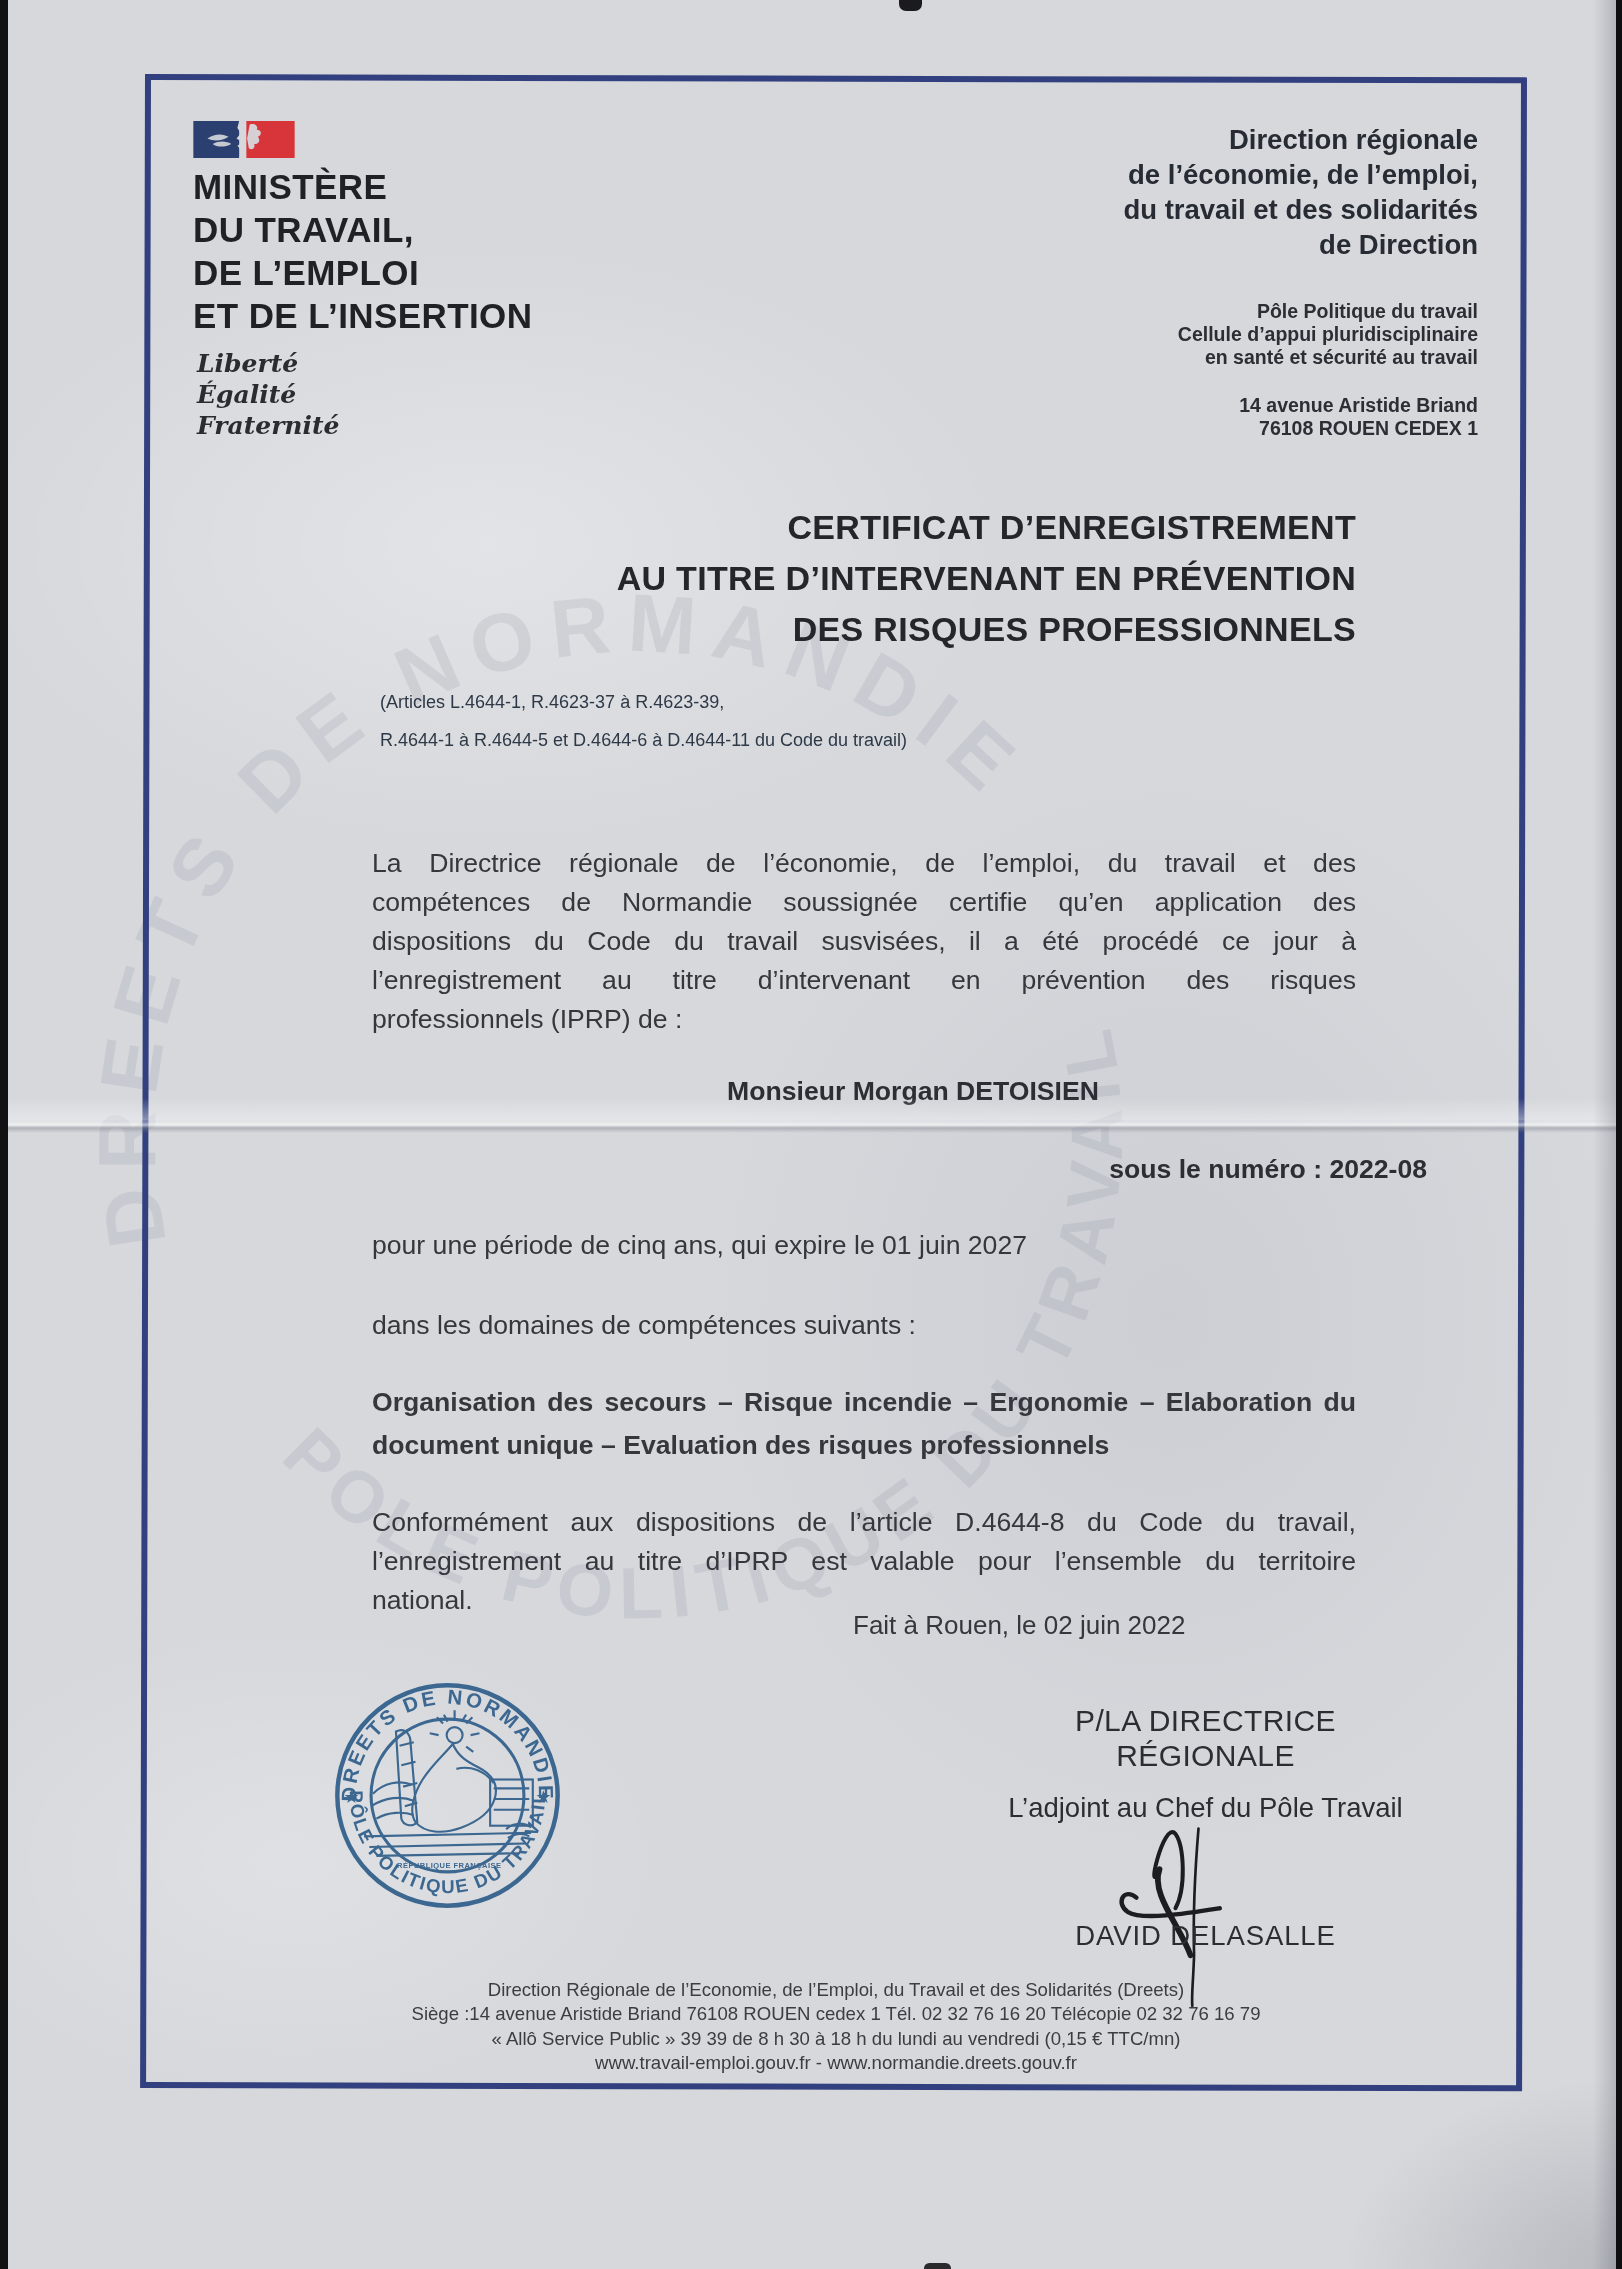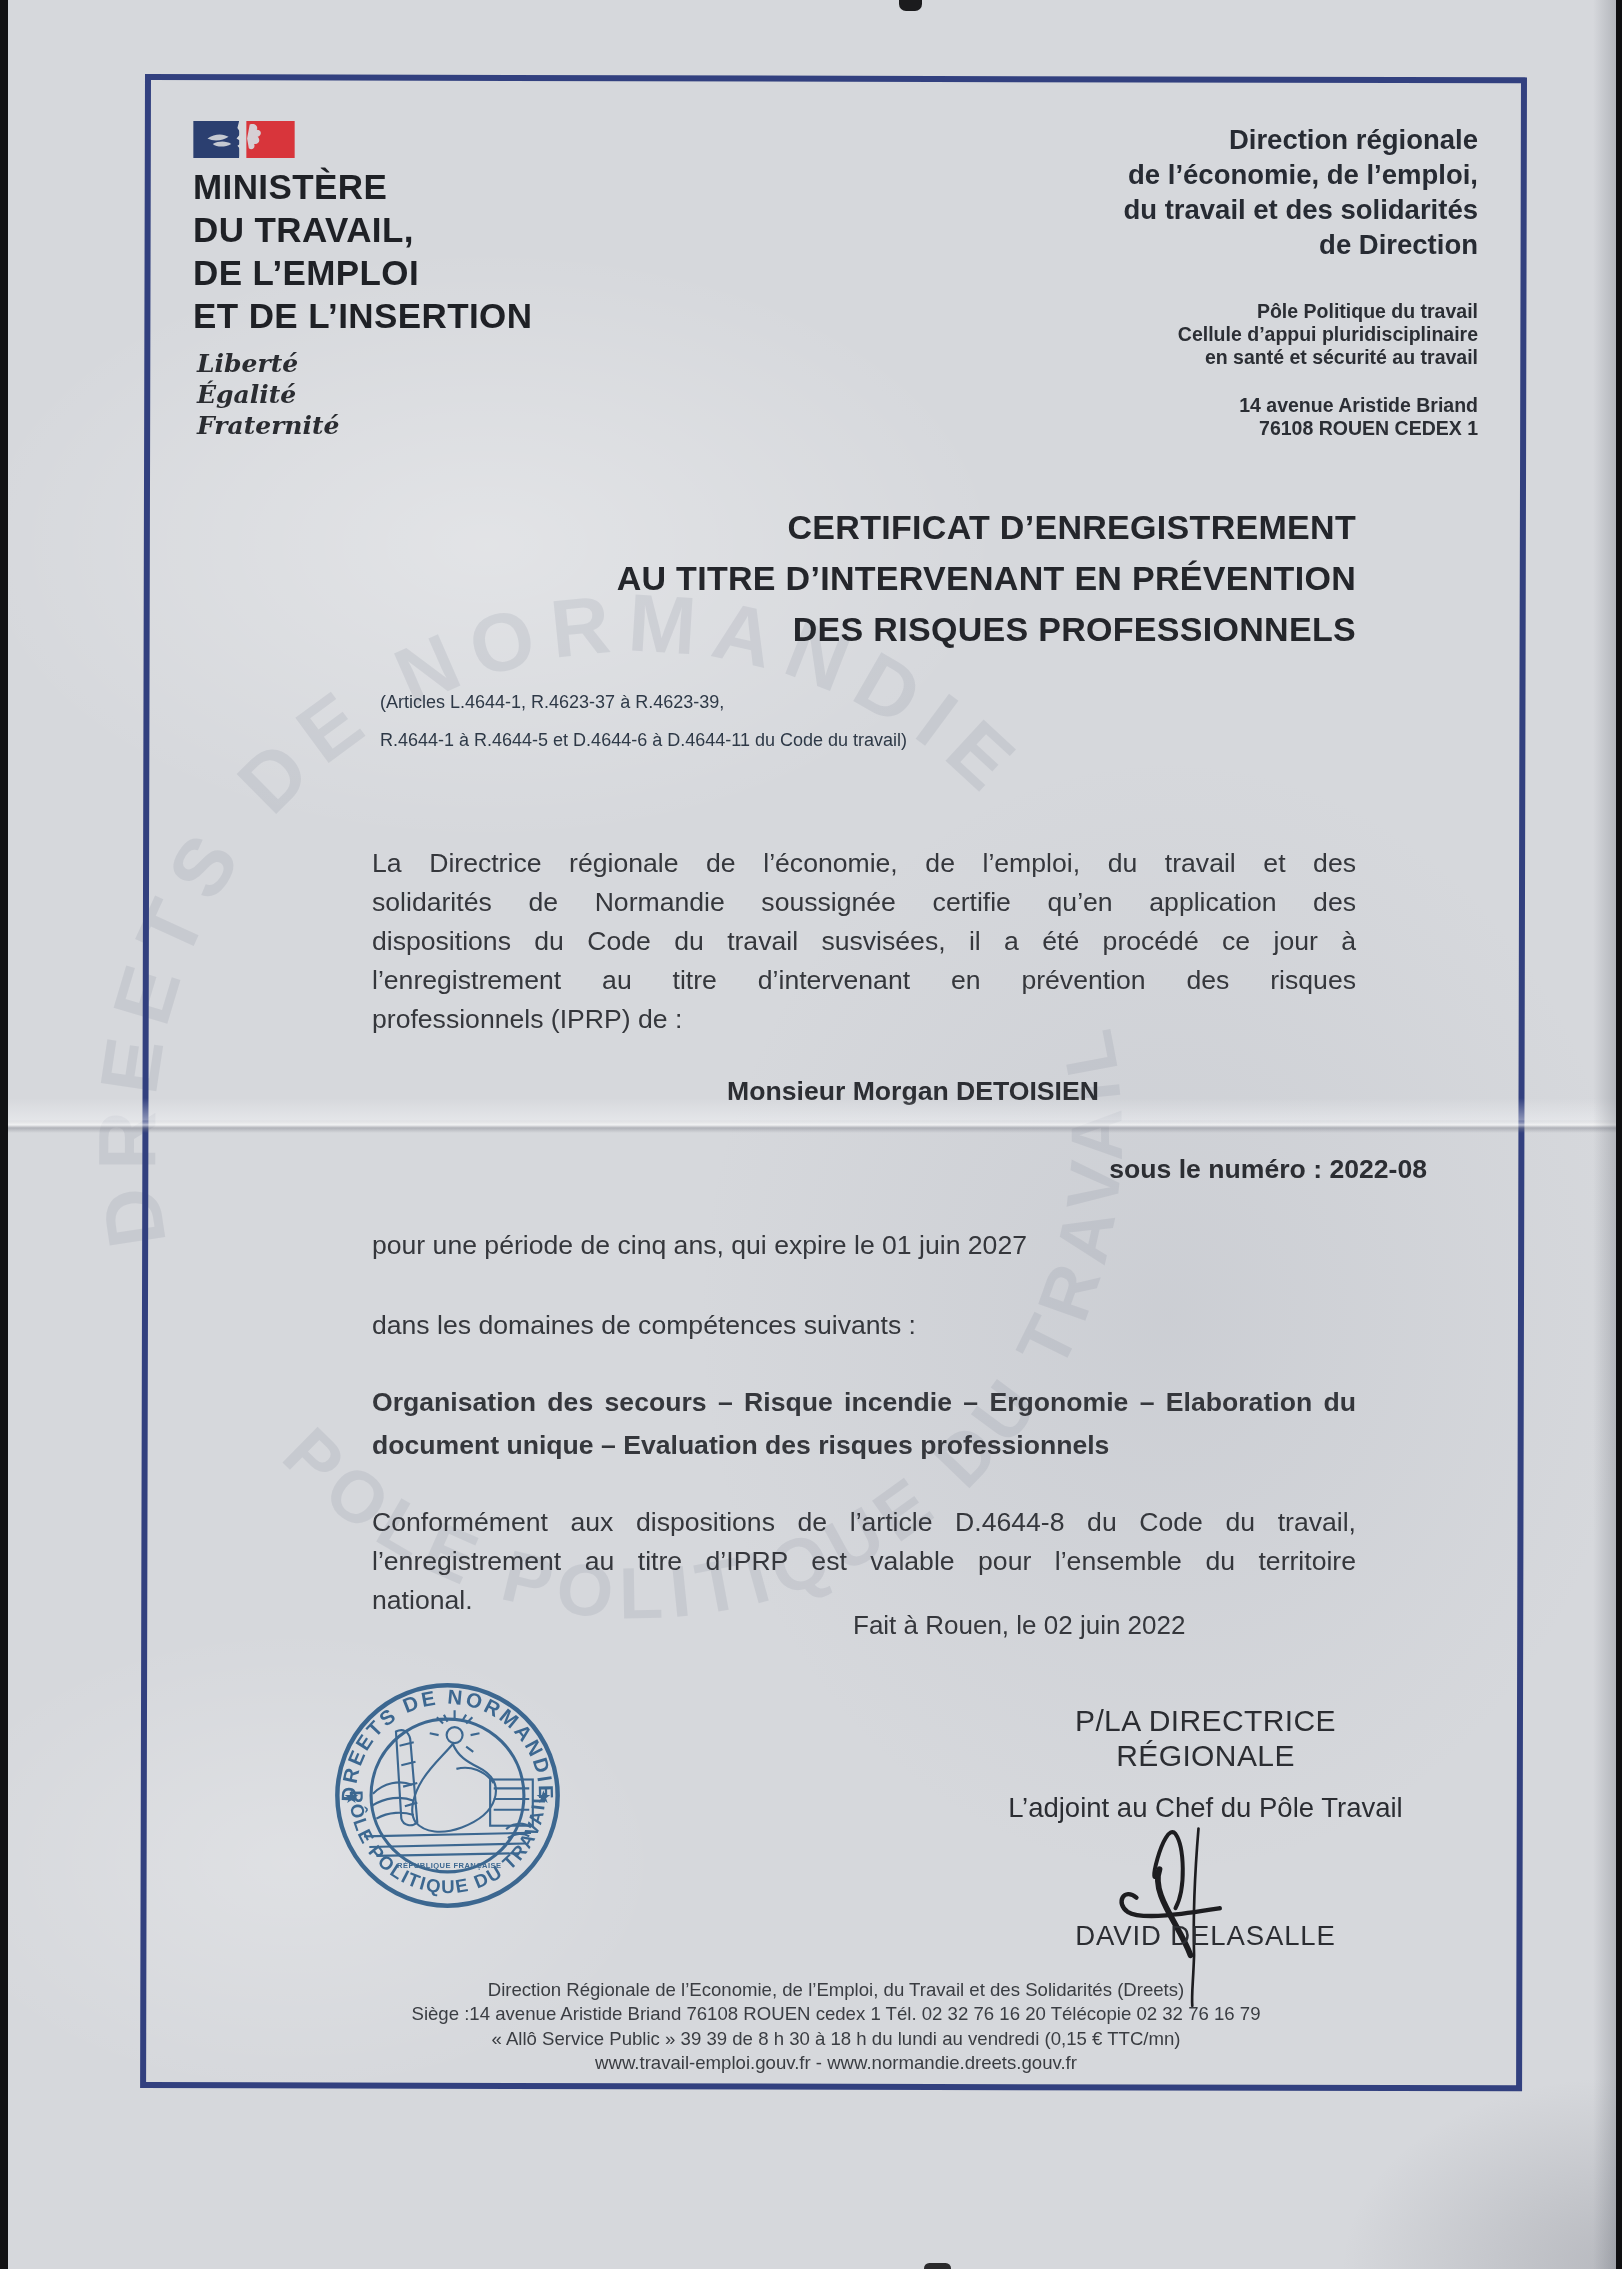--- a/index.html
+++ b/index.html
@@ -132,21 +132,21 @@
     <div>AU TITRE D’INTERVENANT EN PRÉVENTION</div>
     <div>DES RISQUES PROFESSIONNELS</div>
   </div>
   <div class="abs subtitle">
     <div>(Articles L.4644-1, R.4623-37 à R.4623-39,</div>
     <div>R.4644-1 à R.4644-5 et D.4644-6 à D.4644-11 du Code du travail)</div>
   </div>
 
   <div class="abs col intro">
     <div class="line jline">La Directrice régionale de l’économie, de l’emploi, du travail et des</div>
-    <div class="line jline">solidarités  de Normandie soussignée certifie qu’en application des</div>
+    <div class="line jline">compétences  de Normandie soussignée certifie qu’en application des</div>
     <div class="line jline">dispositions du Code du travail susvisées, il a été procédé ce jour à</div>
     <div class="line jline">l’enregistrement au titre d’intervenant en prévention des risques</div>
     <div class="line">professionnels (IPRP) de :</div>
   </div>
 
   <div class="abs who">Monsieur Morgan DETOISIEN</div>
   <div class="abs num">sous le numéro : 2022-08</div>
   <div class="abs col period">
       <div class="line">pour une période de cinq ans, qui expire le 01 juin 2027</div>
     </div>

